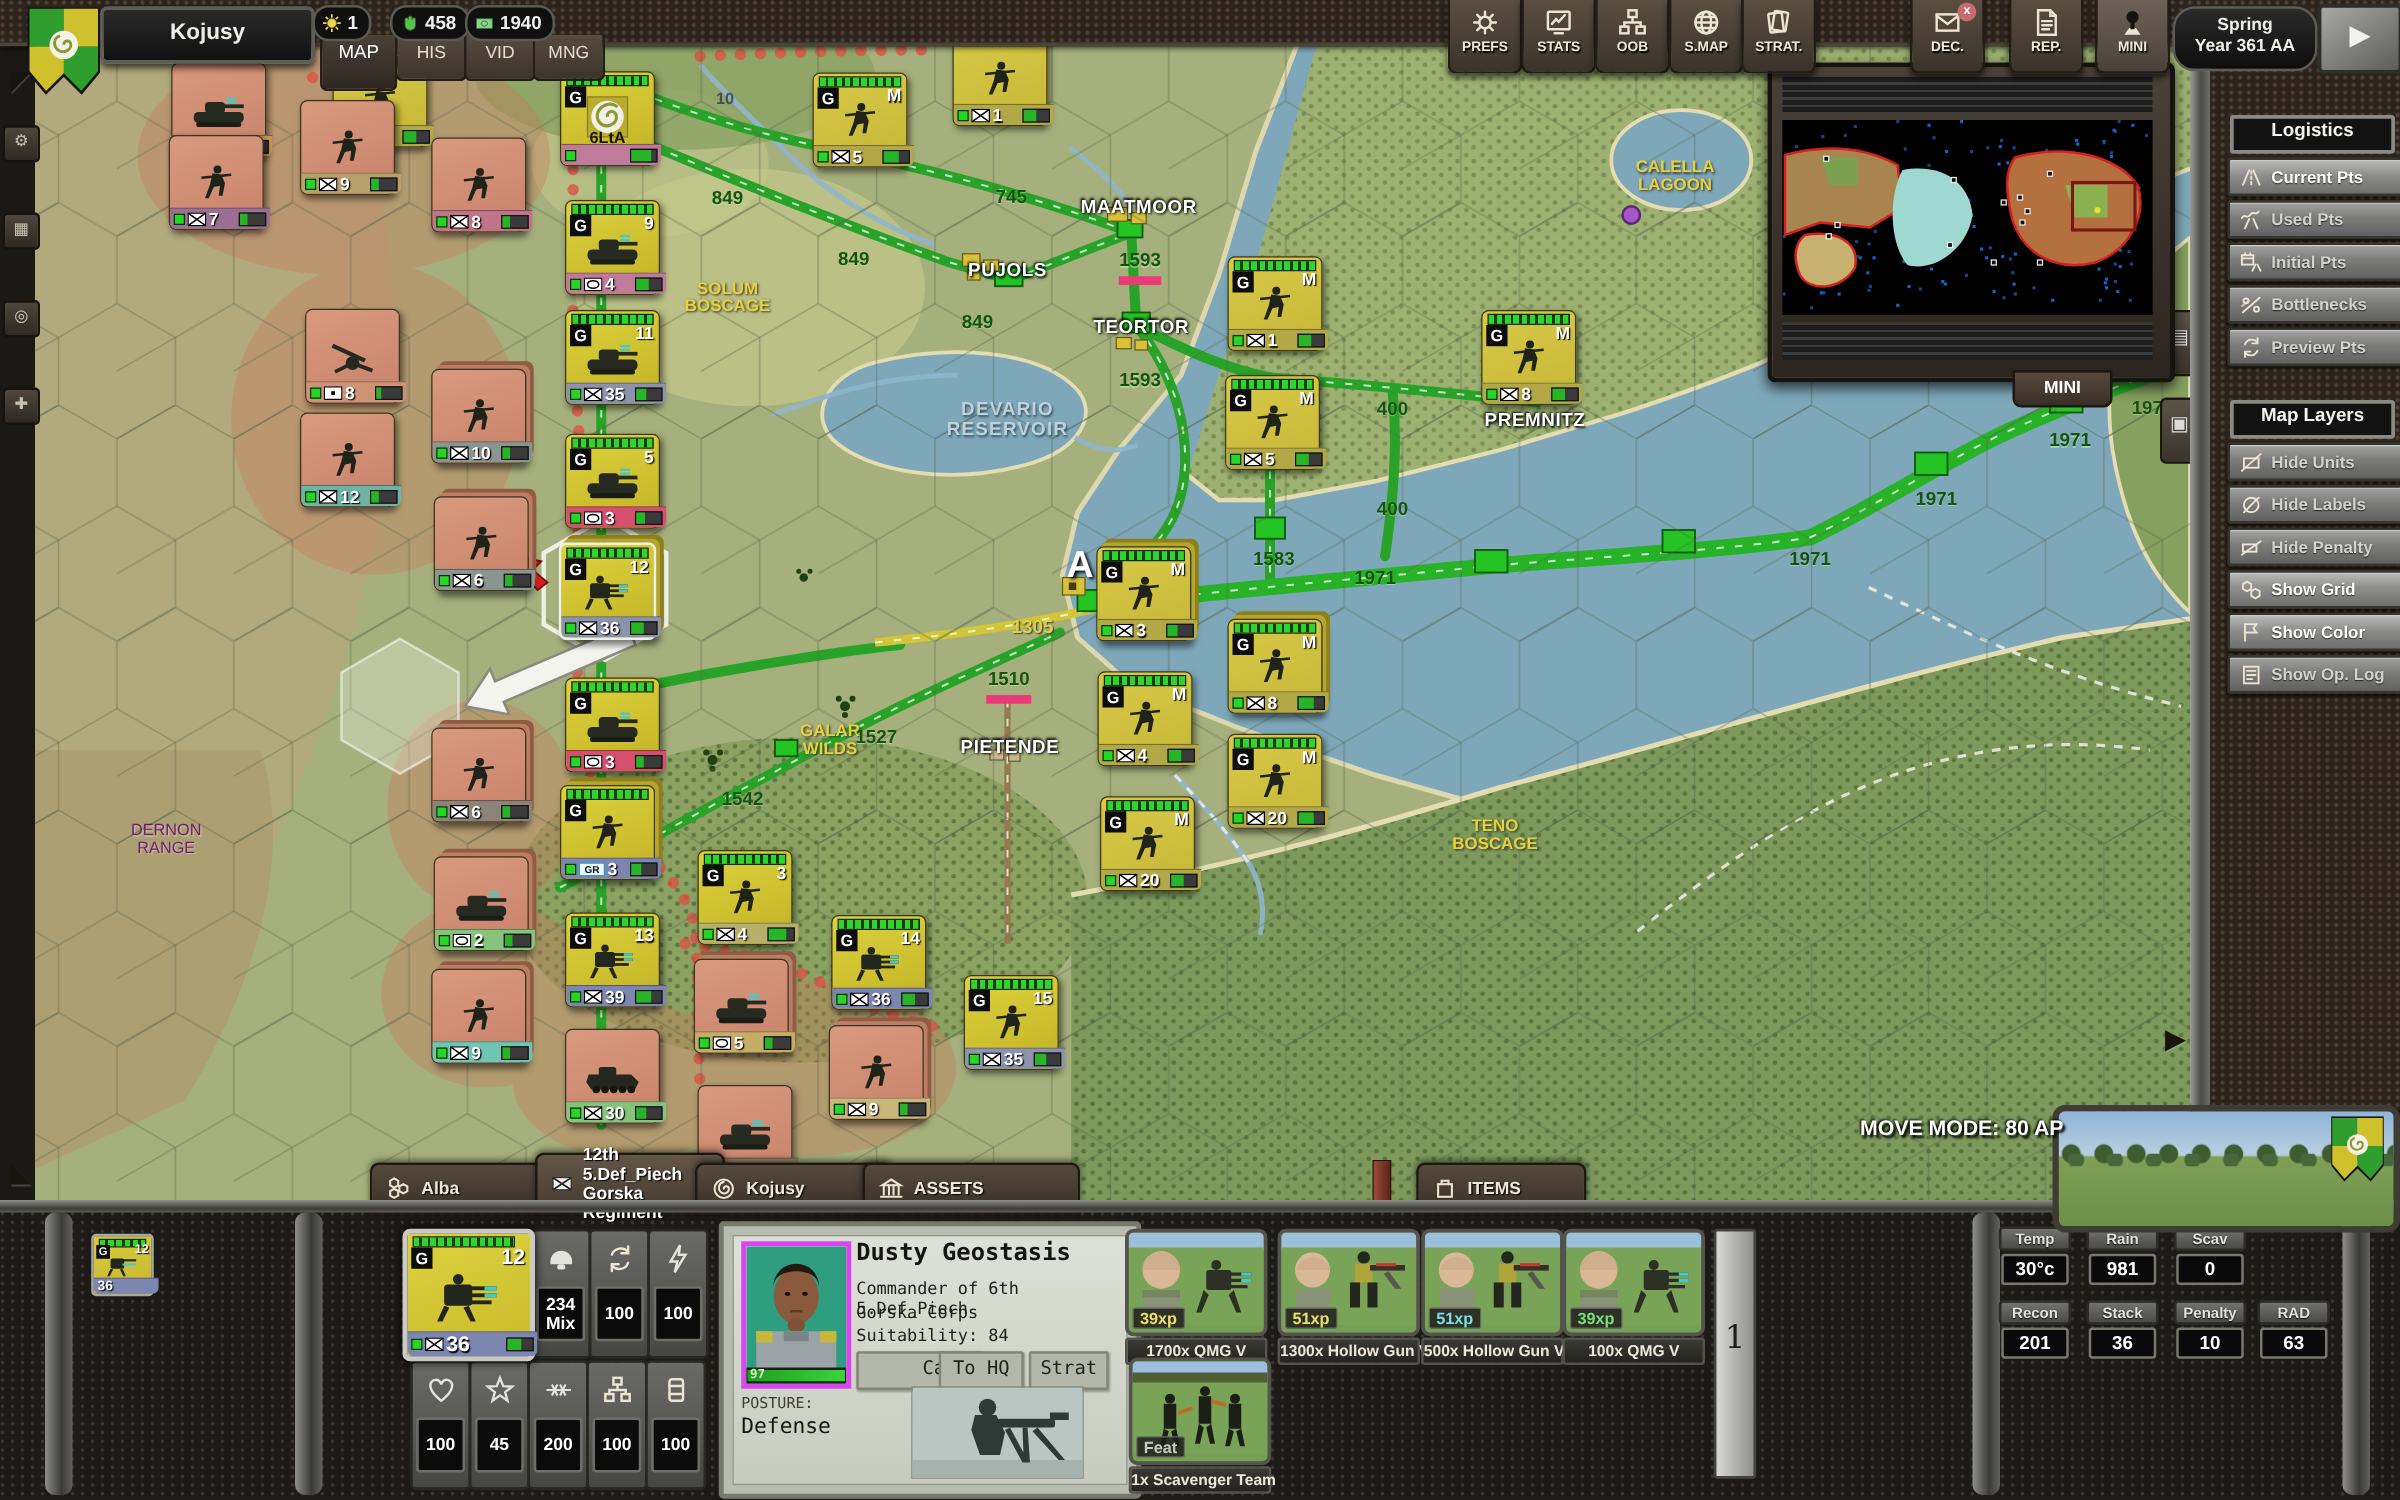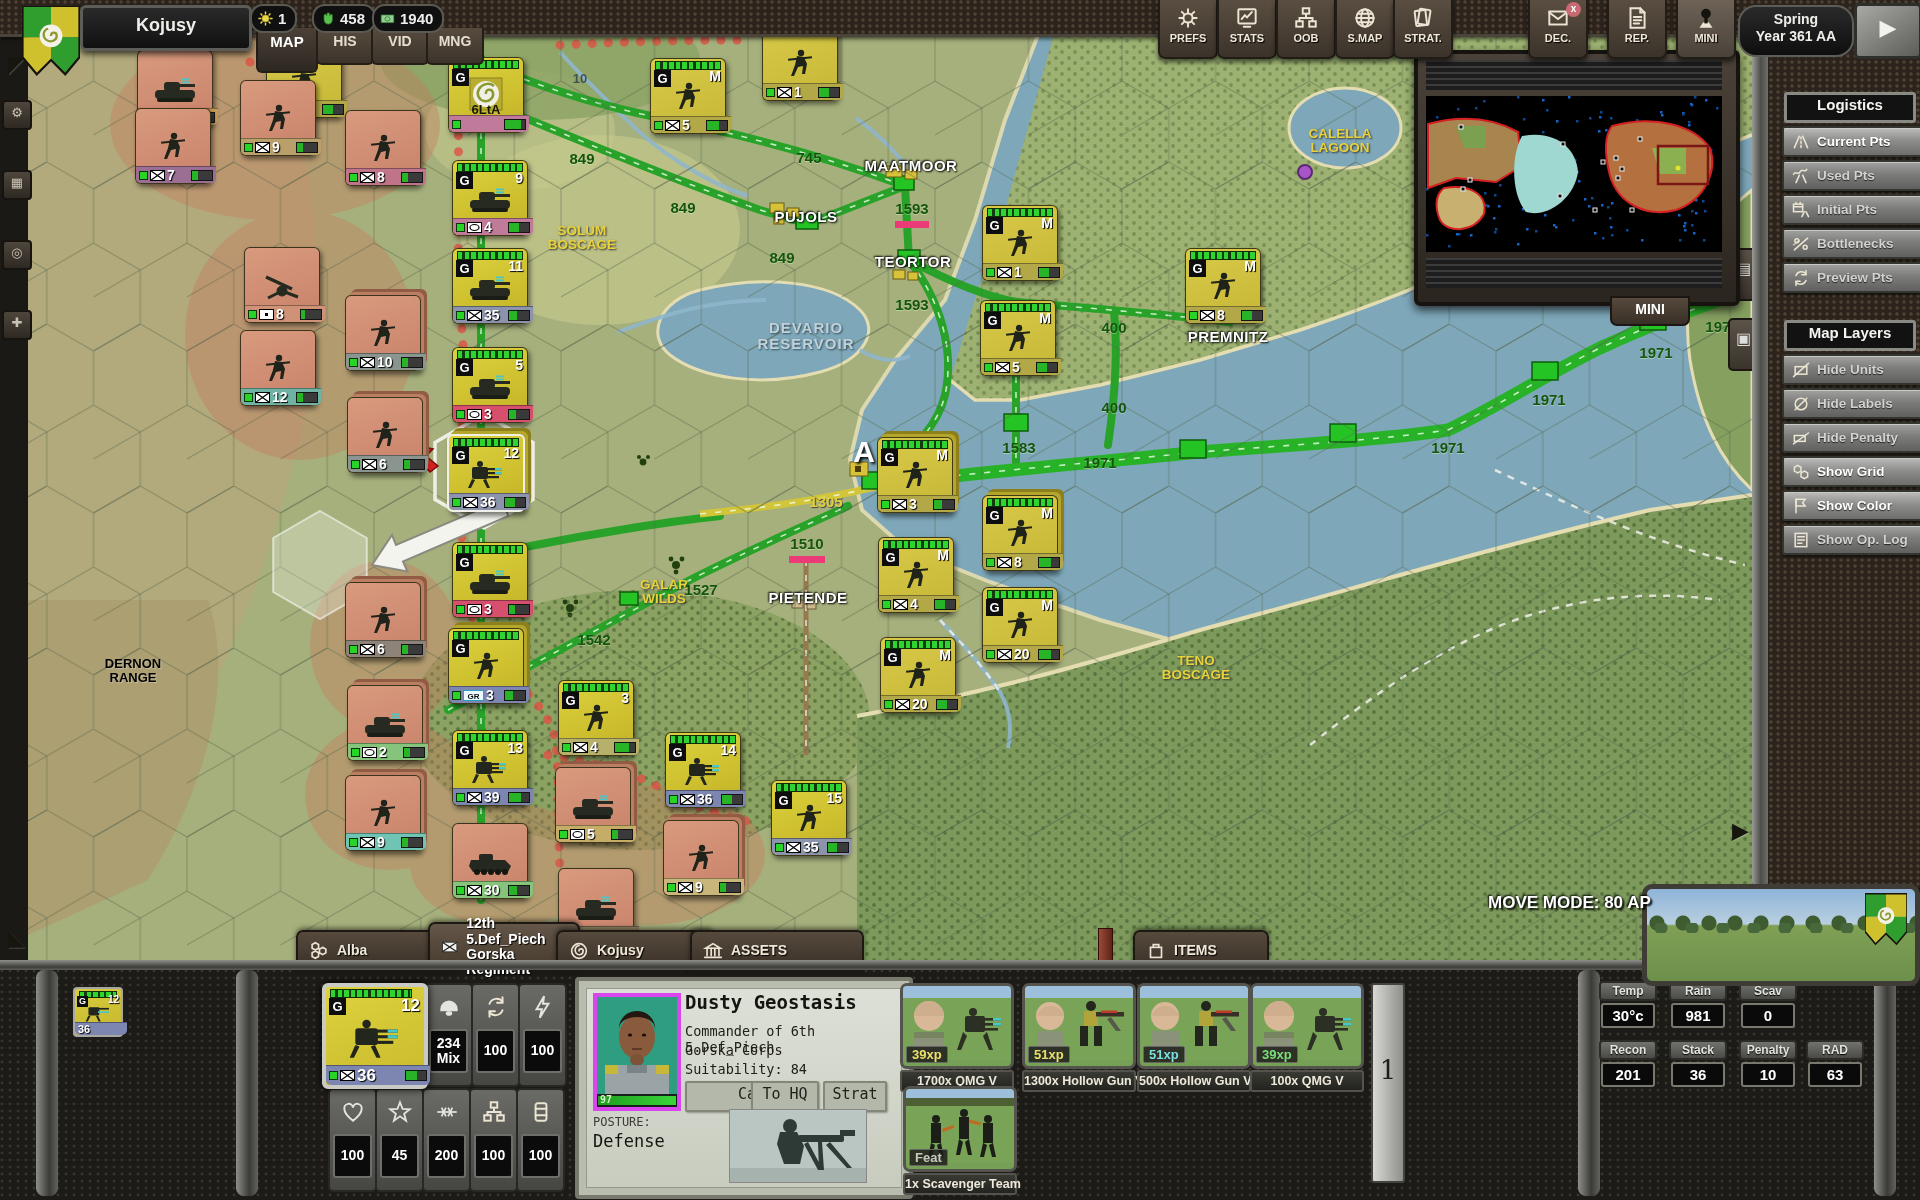--- a/index.html
+++ b/index.html
@@ -14,30 +14,30 @@
   #title-plate{left:80px;top:5px;width:166px;height:40px;background:linear-gradient(#2a2a2a,#111);border:3px solid #5c5c58;border-radius:6px;color:#efefea;font-weight:bold;font-size:18px;text-align:center;line-height:34px;z-index:44;box-shadow:0 3px 6px rgba(0,0,0,.7)}
   .res-pill{top:4px;height:25px;background:#101010;border:2px solid #5a5a52;border-radius:13px;display:flex;align-items:center;gap:4px;padding:0 9px 0 5px;color:#eee;font-weight:bold;font-size:15px;z-index:44}
   .menubtn{top:0;width:56px;height:57px;background:linear-gradient(#5a4e41,#3b332a);border:2px solid #221c16;border-top:none;border-radius:0 0 7px 7px;text-align:center;cursor:pointer;z-index:42;box-shadow:0 3px 5px rgba(0,0,0,.6)}
   .menubtn.active{background:linear-gradient(#6e6257,#4a423a)}
   .menubtn svg{display:block;margin:5px auto 0}
   .mlabel{color:#efe8d6;font-weight:bold;font-size:11px;margin-top:1px;text-shadow:1px 1px 1px #000}
   .badge{position:absolute;right:5px;top:2px;width:15px;height:15px;border-radius:50%;background:#c76a72;color:#fff;font-size:10px;font-weight:bold;line-height:14px;text-align:center}
   #turn-plate{left:1738px;top:5px;width:112px;height:44px;background:linear-gradient(#2a2a2a,#0e0e0e);border:2px solid #5c5c58;border-radius:18px;color:#efefea;font-weight:bold;font-size:14px;text-align:center;padding-top:4px;line-height:17px;z-index:44}
   #end-turn{left:1854px;top:3px;width:62px;height:50px;background:linear-gradient(145deg,#a8a8a4,#5c5c58);border:3px solid #2e2e2a;border-radius:5px;color:#f2f2ee;font-size:22px;text-align:center;line-height:44px;z-index:44;cursor:pointer}
   
-  .maptab{top:28px;height:30px;background:linear-gradient(#574b3e,#3c342b);border:2px solid #241e18;border-top:none;border-radius:0 0 6px 6px;color:#e6dfcf;font-weight:bold;font-size:14px;text-align:center;z-index:41;padding-top:5px;cursor:pointer}
+  .maptab{top:28px;height:30px;background:linear-gradient(#574b3e,#3c342b);border:2px solid #241e18;border-top:none;border-radius:0 0 6px 6px;color:#e6dfcf;font-weight:normal;font-size:14px;text-align:center;z-index:41;padding-top:5px;cursor:pointer}
   .maptab.active{height:38px;background:linear-gradient(#4a4036,#2e2822);color:#fff;font-size:15px;z-index:43}
   
   #map{left:28px;top:30px;width:1724px;height:935px;background:#a3b07b;overflow:hidden;z-index:1}
   #terrain{position:absolute;left:0;top:0}
   .maplabel{position:absolute;transform:translate(-50%,-50%);white-space:pre-line;text-align:center;z-index:5;pointer-events:none;line-height:1.05}
   .place{color:#fff;font-weight:bold;font-size:15px;letter-spacing:.5px;text-shadow:1px 1px 2px #000,-1px -1px 2px #000}
   .region{color:#e8d23c;font-weight:bold;font-size:13.5px;text-shadow:1px 1px 2px #333}
   .water{color:#c2d0d8;font-weight:bold;font-size:15px;letter-spacing:1px;text-shadow:1px 1px 2px #33505e}
-  .mountain{color:#000000;font-weight:bold;font-size:13px;text-shadow:1px 1px 1px rgba(255,255,255,.35)}
+  .mountain{color:#701a75;font-weight:normal;font-size:13px;text-shadow:1px 1px 1px rgba(255,255,255,.35)}
   .rn{color:#14540e;font-weight:bold;font-size:15px;text-shadow:0 1px 0 rgba(220,255,200,.4)}
   .rny{color:#e0d040;font-weight:bold;font-size:15px;text-shadow:1px 1px 1px #444}
   .wn{color:#2c3e50;font-weight:bold;font-size:13px;opacity:.8}
   .bigplace{color:#fff;font-weight:bold;font-size:30px;text-shadow:2px 2px 3px #000}
   
   .cnt{position:absolute;width:74px;height:74px;border-radius:6px;border:1px solid rgba(45,42,18,.9);box-shadow:2px 3px 5px rgba(0,0,0,.5);z-index:10}
   .cnt.f,.cnt.sel{background:linear-gradient(160deg,#ddd23e,#cdbf2e 60%,#c0b128)}
   .cnt.m{background:linear-gradient(160deg,#d8ca48,#c6b636)}
   .cnt.e{background:linear-gradient(160deg,#d89a7e,#c8826а);background:linear-gradient(160deg,#d89a7e,#c8826a)}
   .cnt.sel{border:2px solid #f0f0e8}

